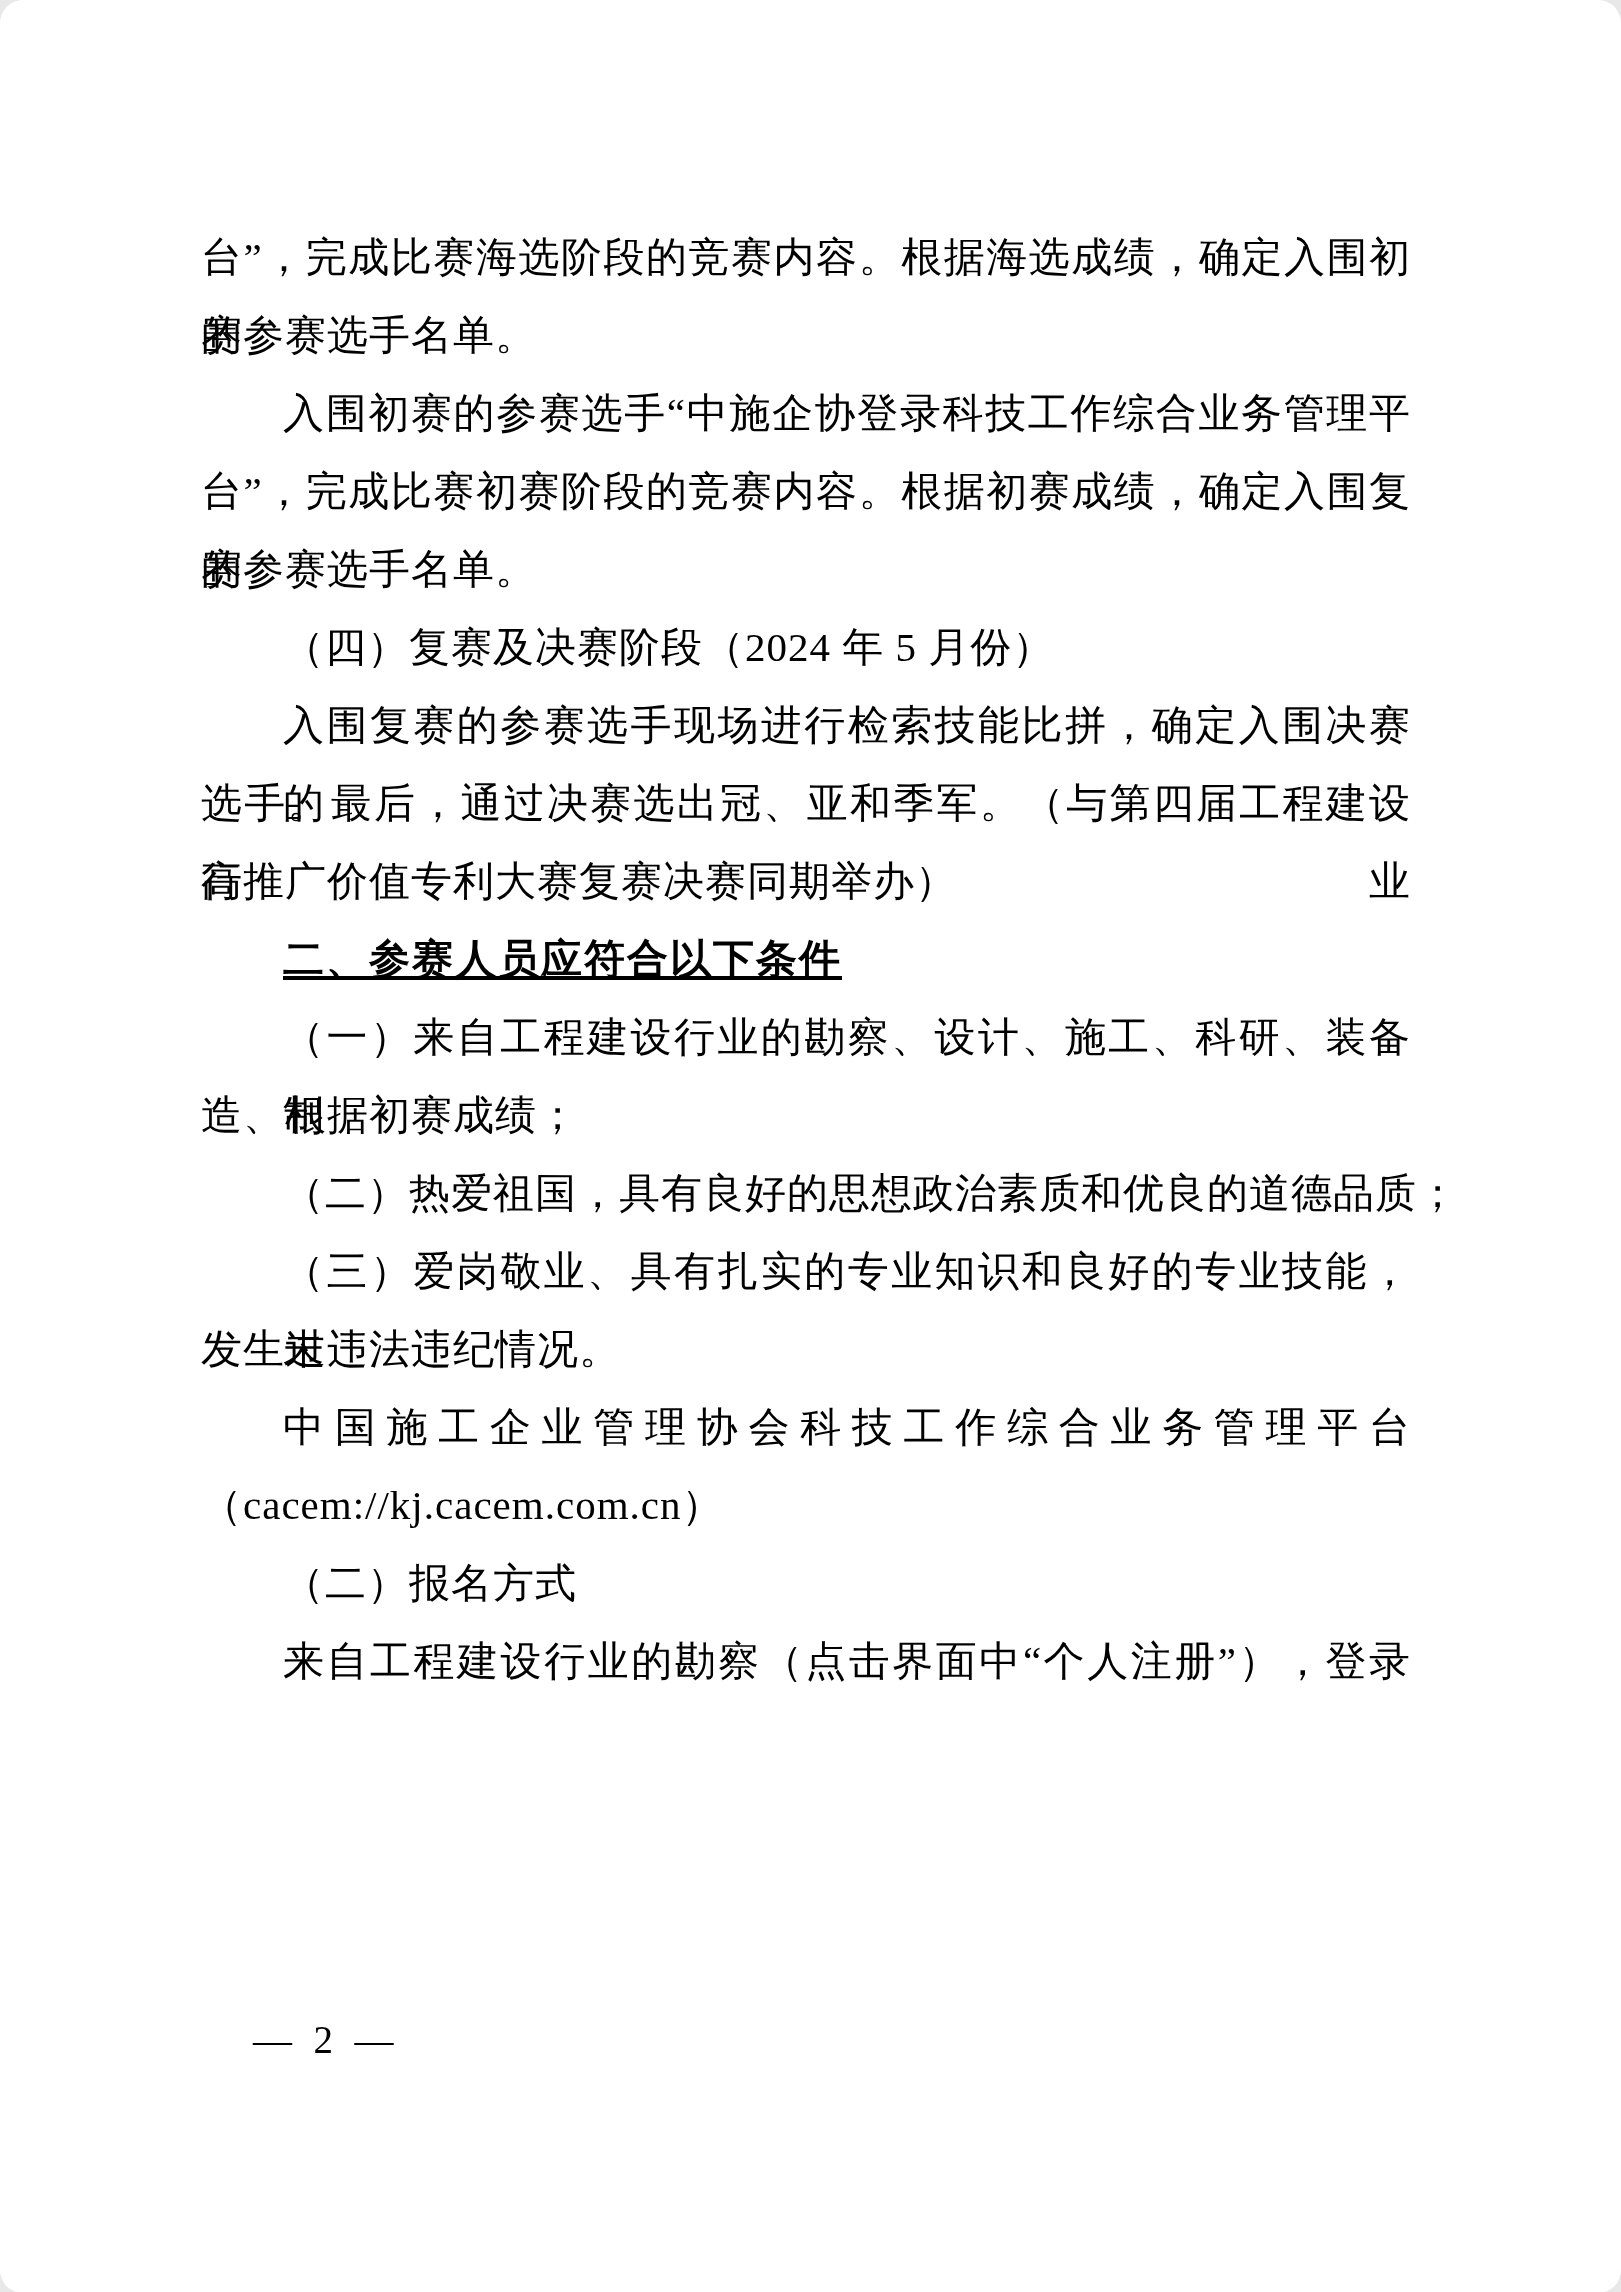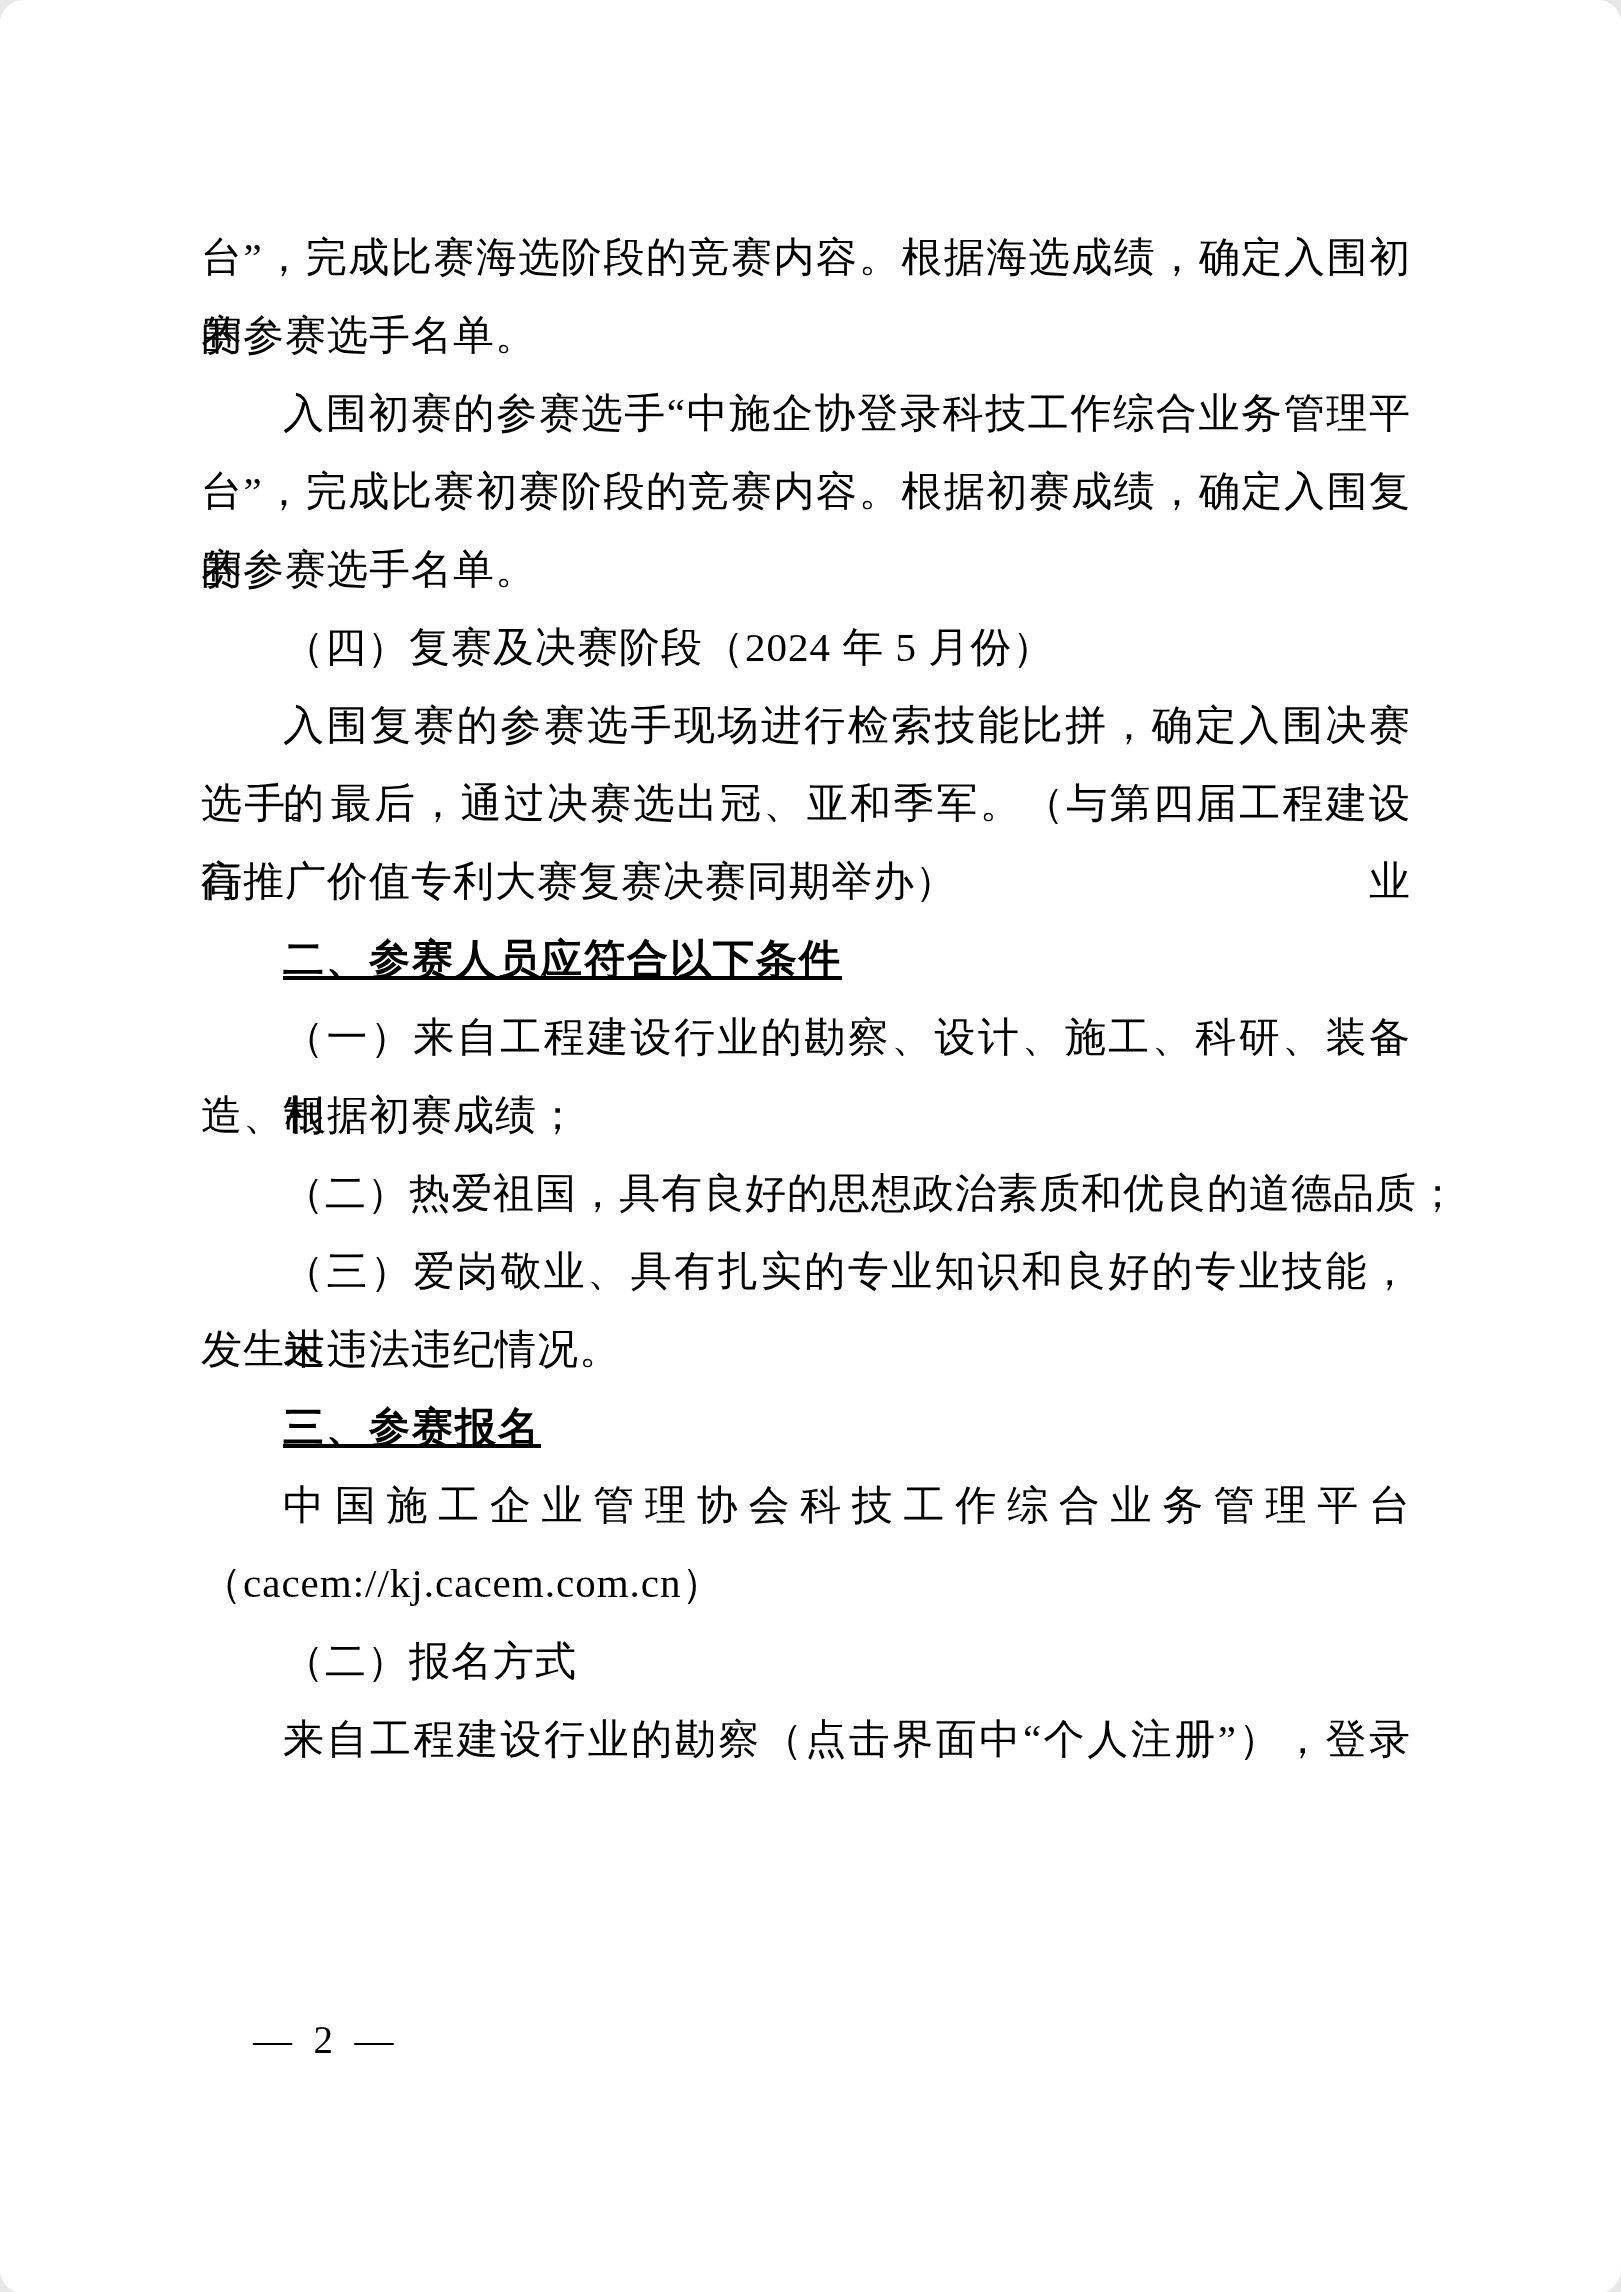--- a/index.html
+++ b/index.html
@@ -68,21 +68,20 @@
       <div class="line indent">（四）复赛及决赛阶段（2024 年 5 月份）</div>
       <div class="line indent justify">入围复赛的参赛选手现场进行检索技能比拼，确定入围决赛的</div>
       <div class="line justify">选手。最后，通过决赛选出冠、亚和季军。（与第四届工程建设行业</div>
       <div class="line">高推广价值专利大赛复赛决赛同期举办）</div>
       <div class="line indent bold">二、参赛人员应符合以下条件</div>
       <div class="line indent justify">（一）来自工程建设行业的勘察、设计、施工、科研、装备制</div>
       <div class="line">造、根据初赛成绩；</div>
       <div class="line indent">（二）热爱祖国，具有良好的思想政治素质和优良的道德品质；</div>
       <div class="line indent justify">（三）爱岗敬业、具有扎实的专业知识和良好的专业技能，未</div>
       <div class="line">发生过违法违纪情况。</div>
-      <div class="line indent bold">三、参赛报名</div>
       <div class="line indent justify">中国施工企业管理协会科技工作综合业务管理平台</div>
       <div class="line">（cacem://kj.cacem.com.cn）</div>
       <div class="line indent">（二）报名方式</div>
       <div class="line indent justify">来自工程建设行业的勘察（点击界面中“个人注册”），登录</div>
     </div>
   <div class="page-footer">— 2 —</div>
 </div>
 
 
 </body></html>

